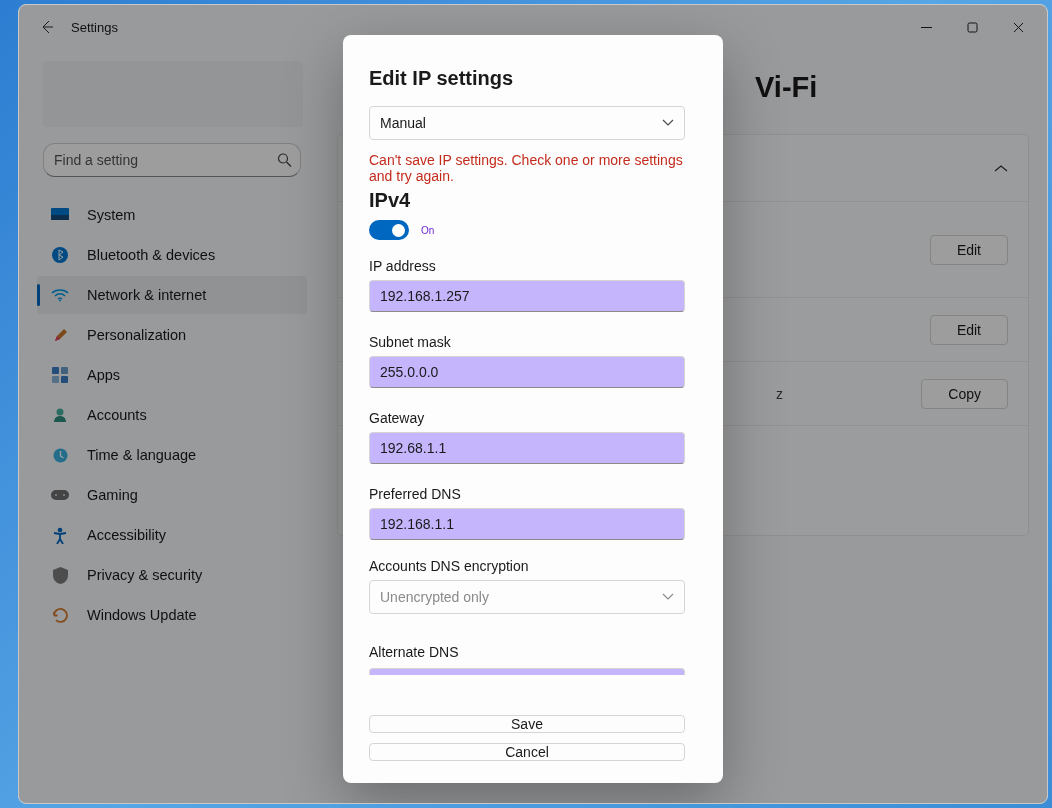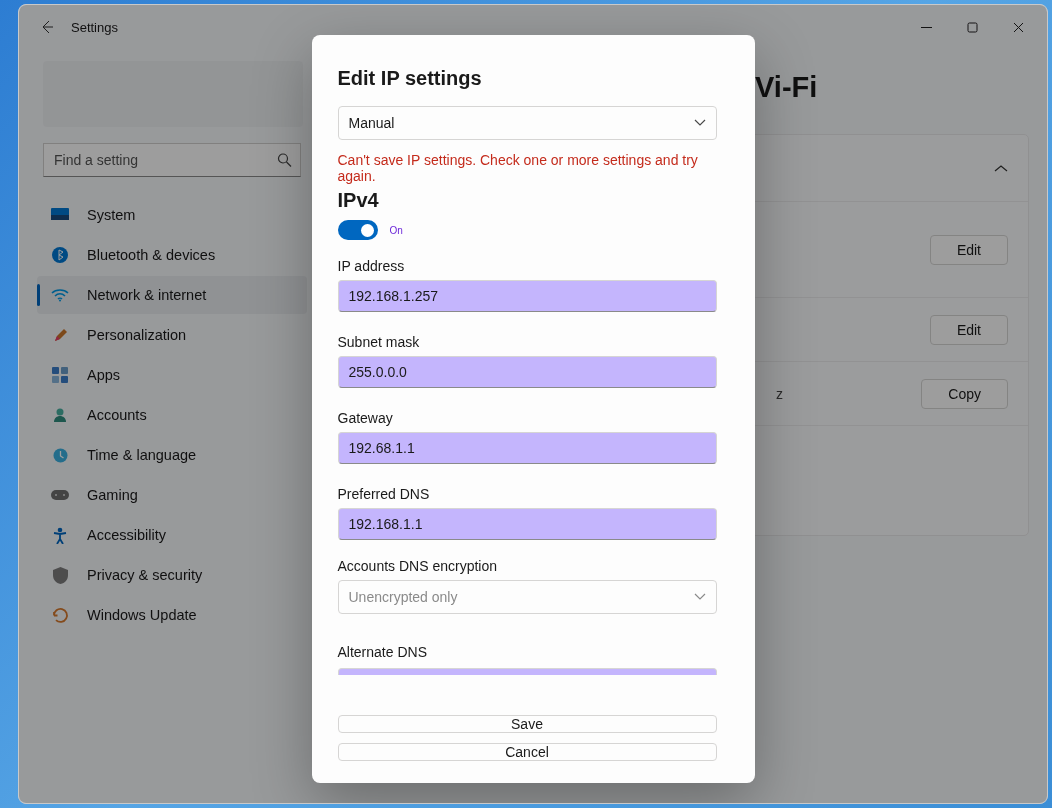--- a/index.html
+++ b/index.html
@@ -7,38 +7,38 @@
   .window { position: absolute; top: 4px; left: 18px; width: 1030px; height: 800px; background: #f6f8fb; border-radius: 8px; border: 1px solid #c9c9c9; display: flex; flex-direction: column; overflow: hidden; }
   .titlebar { height: 44px; display: flex; align-items: center; padding: 0 6px; }
   .back-btn { width: 40px; height: 40px; display: flex; align-items: center; justify-content: center; color: #333; margin-left: 2px; }
   .title { font-size: 13px; color: #1a1a1a; margin-left: 4px; }
   .win-controls { margin-left: auto; display: flex; }
   .win-btn { width: 46px; height: 32px; display: flex; align-items: center; justify-content: center; color: #202020; }
   .content { flex: 1; display: flex; overflow: hidden; }
   .sidebar { width: 300px; padding: 8px 4px 8px 10px; display: flex; flex-direction: column; }
   .user-tile { width: 260px; height: 66px; background: rgba(0,0,0,.03); border-radius: 4px; margin: 4px 0 16px 14px; }
   .search-wrap { position: relative; margin: 0 14px 18px 14px; }
-  .search-input { width: 100%; height: 34px; border: 1px solid #d0cfce; border-bottom: 1.5px solid #8a8a8a; border-radius: 0; background: #fdfdfd; padding: 0 34px 0 10px; font-size: 14px; color: #222; outline: none; }
+  .search-input { width: 100%; height: 34px; border: 1px solid #d0cfce; border-bottom: 1.5px solid #8a8a8a; border-radius: 12px; background: #fdfdfd; padding: 0 34px 0 10px; font-size: 14px; color: #222; outline: none; }
   .search-input::placeholder { color: #555; }
   .search-icon { position: absolute; right: 9px; top: 50%; transform: translateY(-50%); color: #444; }
   .nav { display: flex; flex-direction: column; }
   .nav-item { display: flex; align-items: center; height: 38px; border-radius: 4px; padding-left: 14px; margin: 1px 8px; font-size: 14.5px; color: #1a1a1a; }
   .nav-item .icon { width: 18px; height: 18px; margin-right: 18px; display: flex; align-items: center; justify-content: center; }
   .nav-item.active { background: #e8ecef; position: relative; }
   .nav-item.active::before { content: ""; position: absolute; left: 0; top: 8px; bottom: 8px; width: 3px; background: #0067c0; border-radius: 2px; }
   .main { flex: 1; padding: 22px 18px; overflow: hidden; }
   .main h1 { font-size: 29px; font-weight: 600; color: #1a1a1a; margin-bottom: 30px; }
   .panel { background: #fbfcfd; border: 1px solid #e9e9ea; border-radius: 5px; margin-bottom: 4px; }
   .panel-row { height: 64px; display: flex; align-items: center; padding: 0 20px; border-top: 1px solid #ececee; }
   .panel-row:first-child { border-top: none; }
   .panel-row.header { height: 66px; }
   .chev { margin-left: auto; color: #333; }
   .edit-btn, .copy-btn { margin-left: auto; padding: 6px 26px; font-size: 14px; background: #fdfdfd; border: 1px solid #d6d5d4; border-radius: 4px; color: #1a1a1a; }
   .scrim { position: absolute; inset: 0; background: rgba(0,0,0,.38); display: flex; align-items: flex-start; justify-content: center; }
-  .dialog { width: 443px; margin-top: 30px; background: #fdfdfd; border-radius: 8px; box-shadow: 0 20px 60px rgba(0,0,0,.3); padding: 32px 12px 22px 0; display: flex; flex-direction: column; max-height: 748px; }
+  .dialog { width: 380px; margin-top: 30px; background: #fdfdfd; border-radius: 8px; box-shadow: 0 20px 60px rgba(0,0,0,.3); padding: 32px 12px 22px 0; display: flex; flex-direction: column; max-height: 748px; }
   .dialog-body { padding: 0 26px; overflow: hidden; flex: 1; position: relative; }
   .dialog h2 { font-size: 20px; font-weight: 600; color: #1a1a1a; margin-bottom: 16px; }
   .dropdown { width: 100%; height: 34px; border: 1px solid #d6d5d4; border-radius: 4px; background: #fdfdfd; display: flex; align-items: center; padding: 0 10px; font-size: 14px; color: #1a1a1a; }
   .dropdown.disabled { color: #8a8a8a; }
   .dropdown .chev-down { margin-left: auto; color: #4a4a4a; }
   .error-text { color: #c42b1c; font-size: 14px; margin: 12px 0 5px 0; }
   .dialog h3 { font-size: 20px; font-weight: 600; color: #1a1a1a; margin: 2px 0 8px 0; }
   .toggle-row { display: flex; align-items: center; margin-bottom: 18px; }
   .toggle { width: 40px; height: 20px; background: #0067c0; border-radius: 20px; position: relative; margin-right: 12px; }
   .toggle::after { content: ""; position: absolute; width: 13px; height: 13px; background: #fff; border-radius: 50%; top: 3.5px; right: 4px; }

